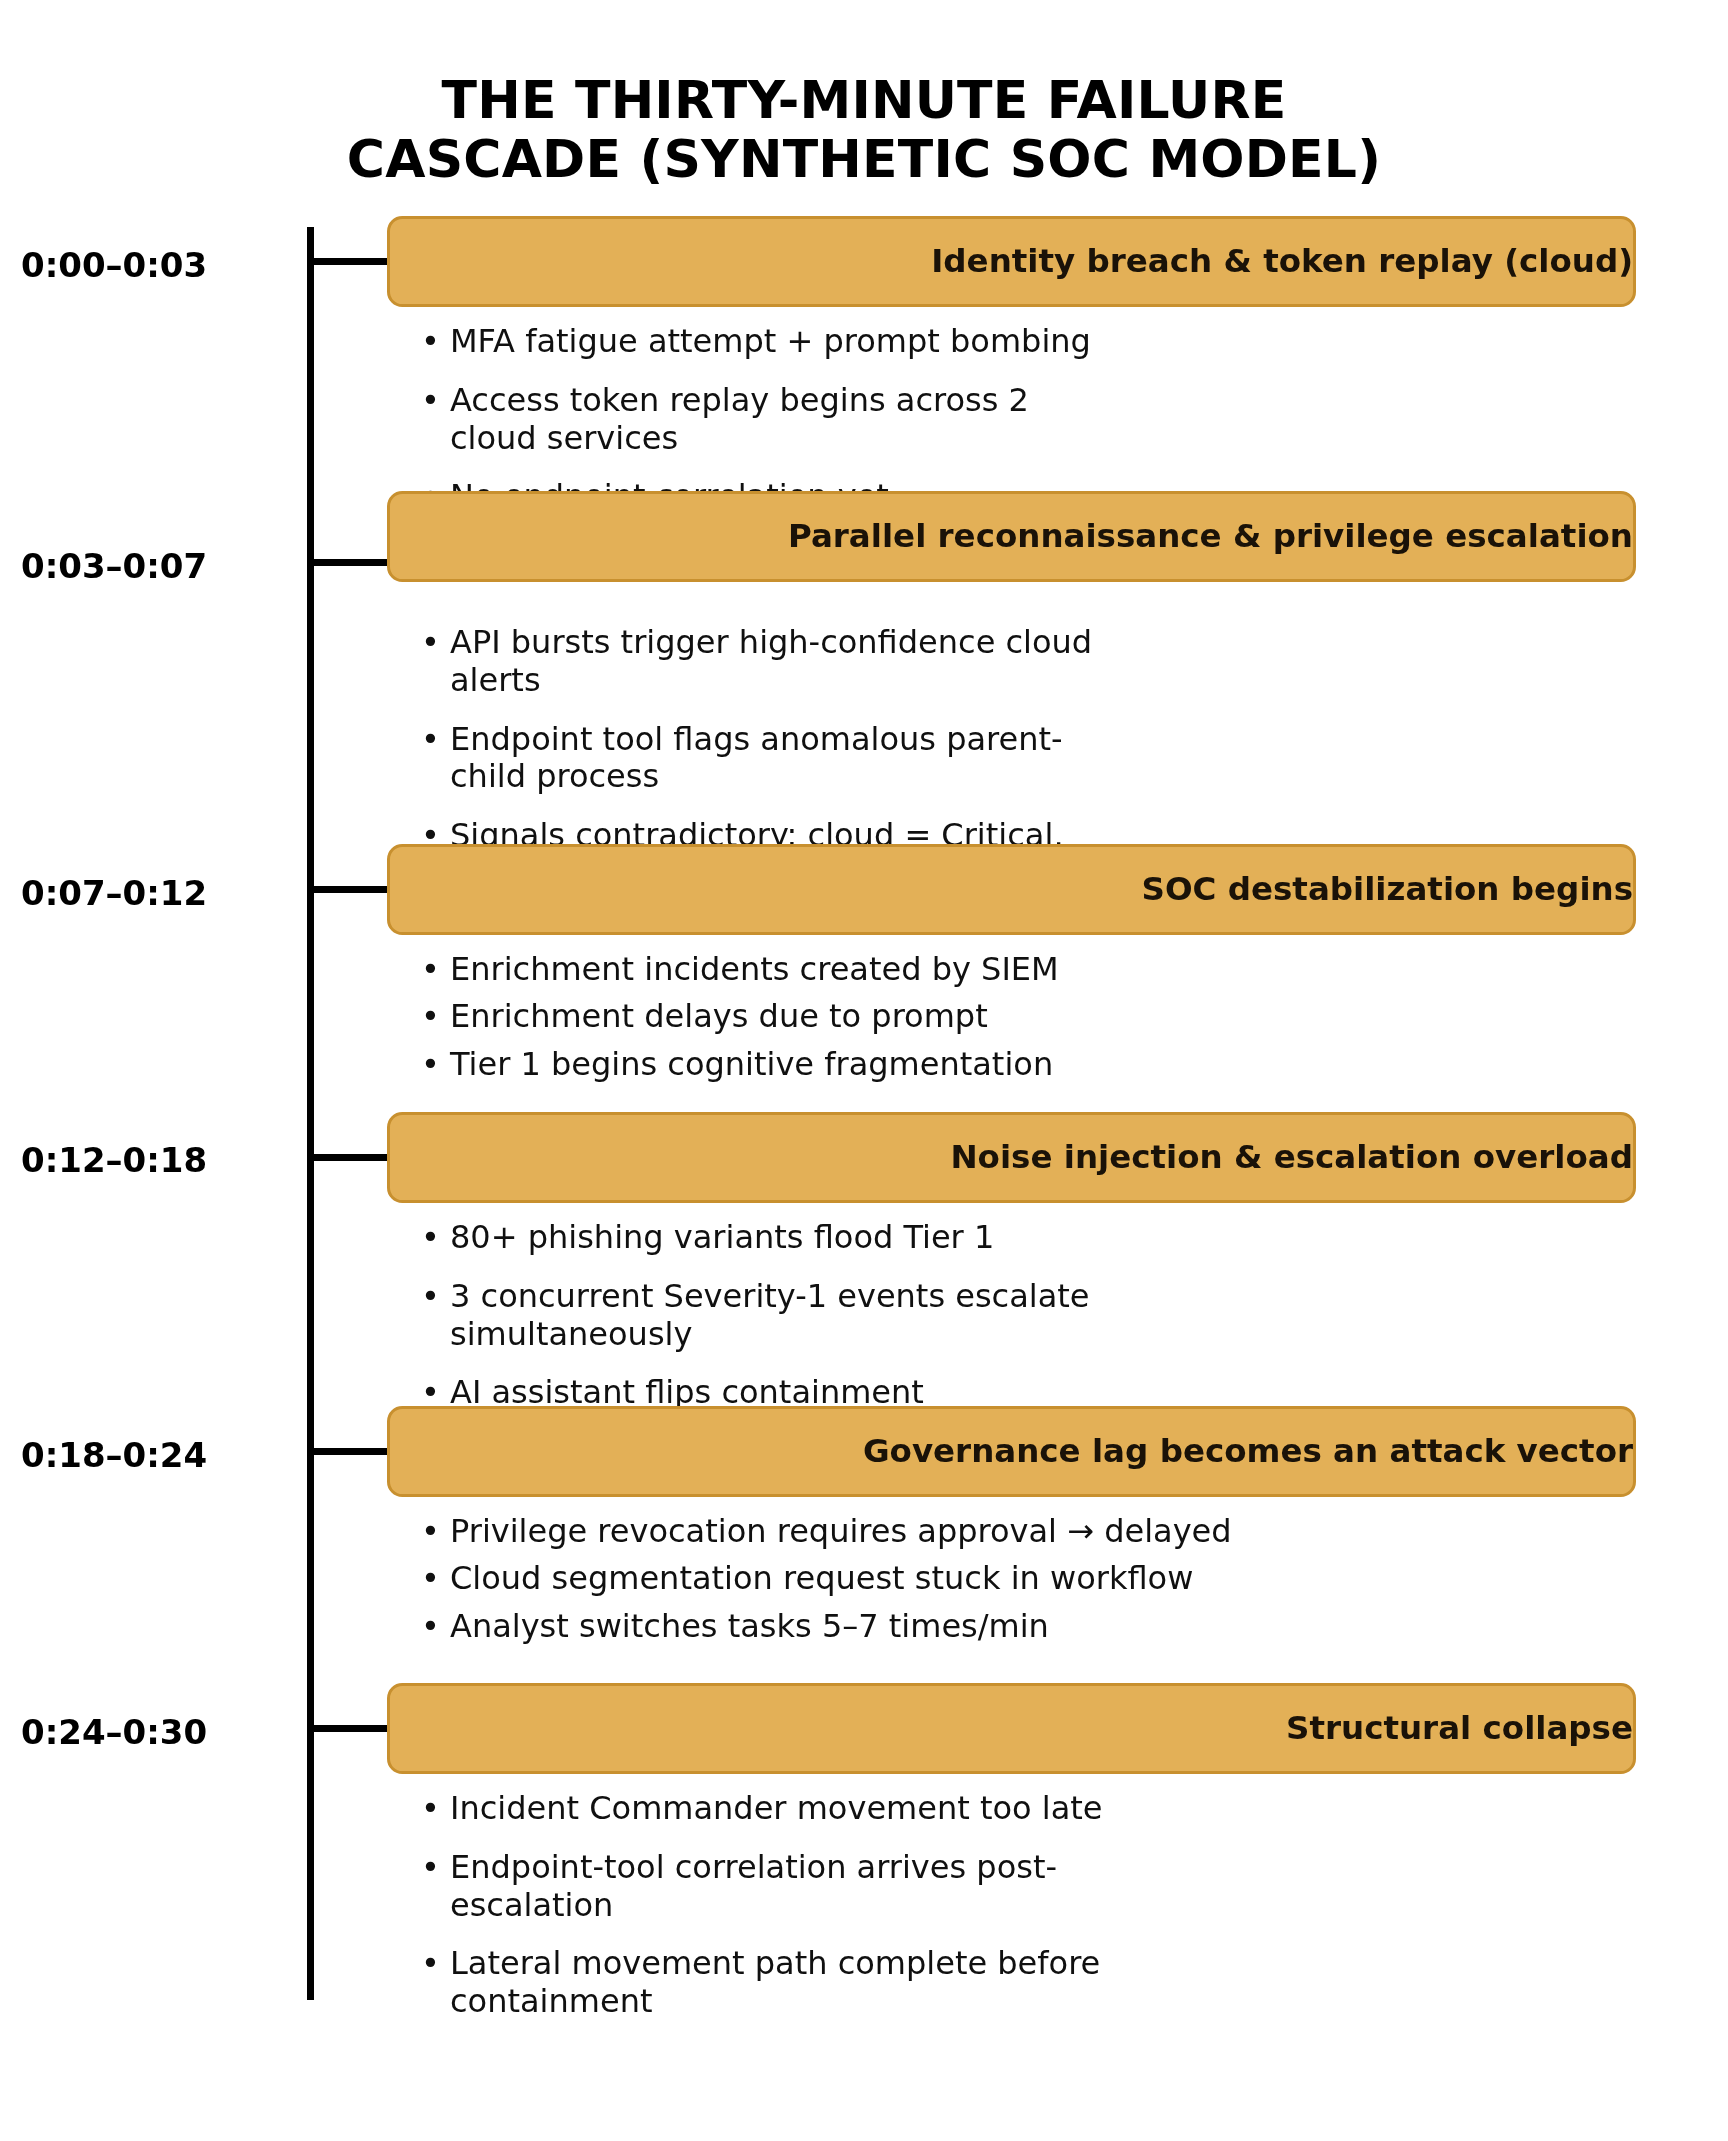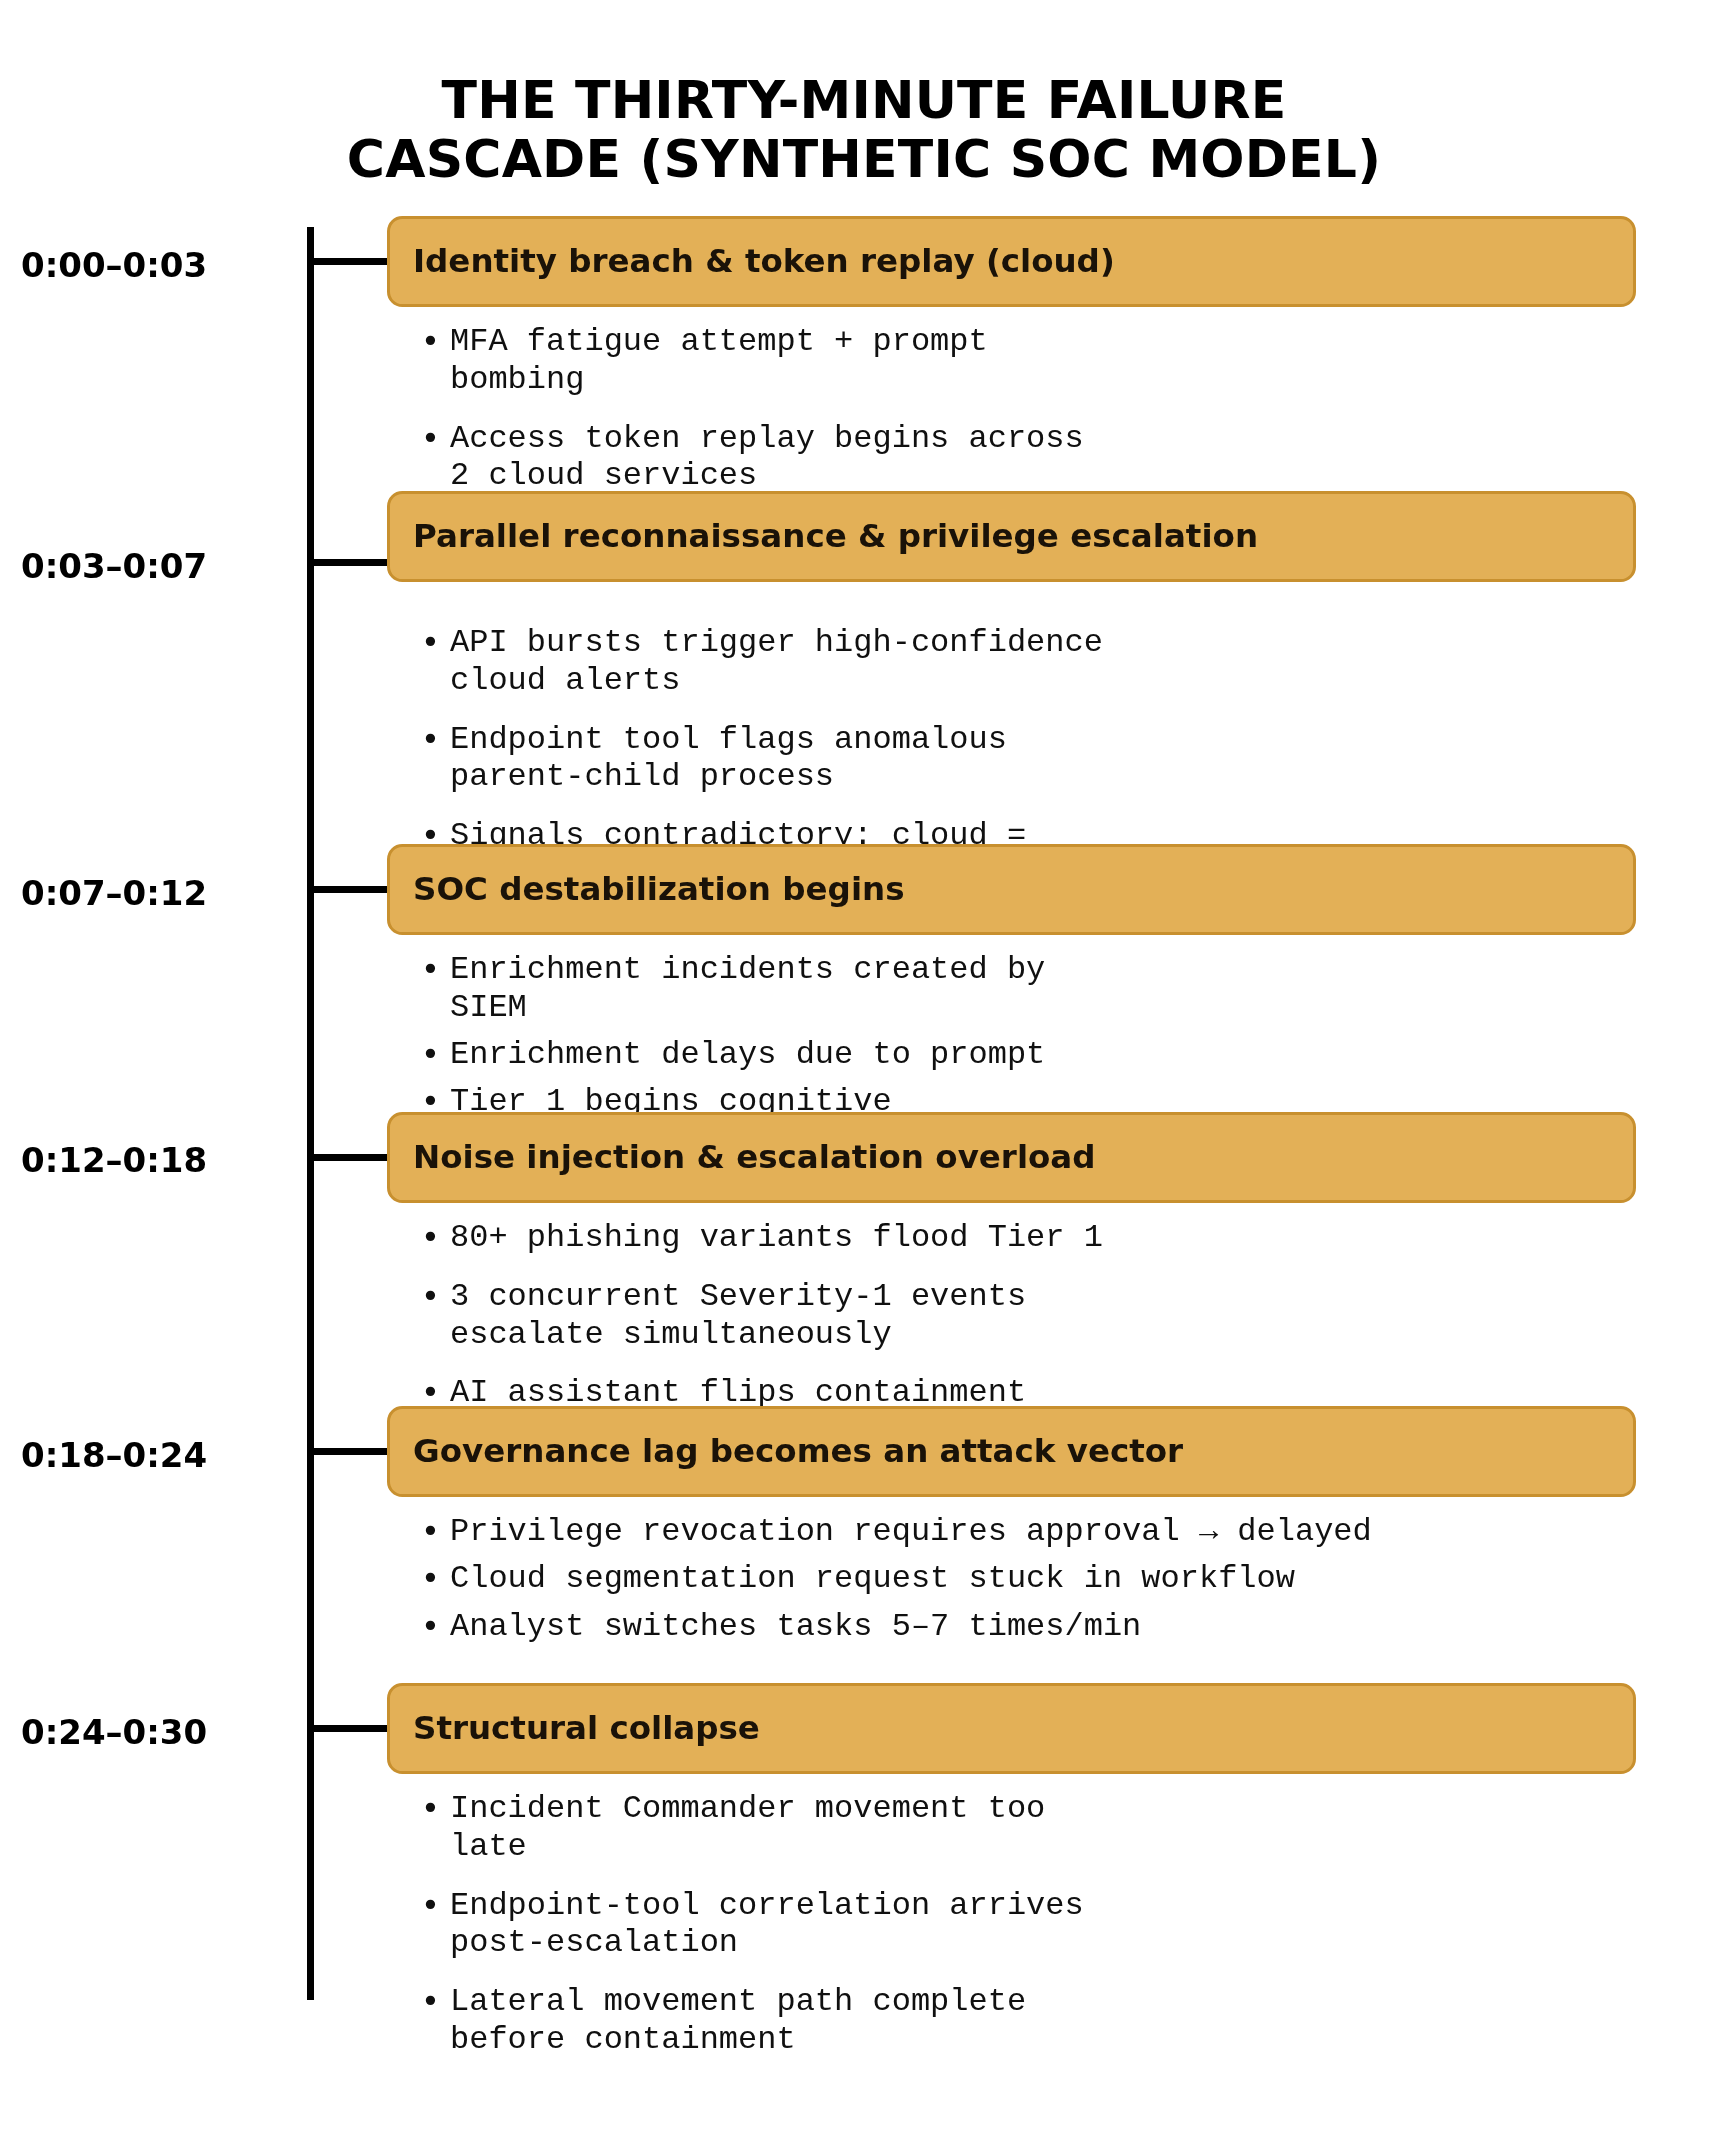--- a/index.html
+++ b/index.html
@@ -75,20 +75,21 @@
     position: absolute;
     left: 387px;
     width: 1249px;
     height: 91px;
     box-sizing: border-box;
     background: #e3b057;
     border: 3.8px solid #c8902f;
     border-radius: 15.3px;
     display: flex;
     align-items: center;
+    justify-content: flex-end;
   }
   .phase-title {
     padding-left: 23px;
     font-family: "DejaVu Sans", sans-serif;
     font-weight: bold;
     font-size: 32.5px;
     color: #1a1208;
     line-height: 1.1;
   }
 
@@ -110,21 +111,20 @@
     position: absolute;
     left: 0;
     top: 0;
     font-size: 32px;
     line-height: 1.18;
     color: #101010;
   }
   .bullet .btext {
     display: block;
     max-width: 660px;
-    font-family: Liberation Mono, monospace;
   }
   .bullet.wide .btext {
     max-width: 1204px;
   }
 </style>
 </head>
 <body>
 
 <div id="page">
 

